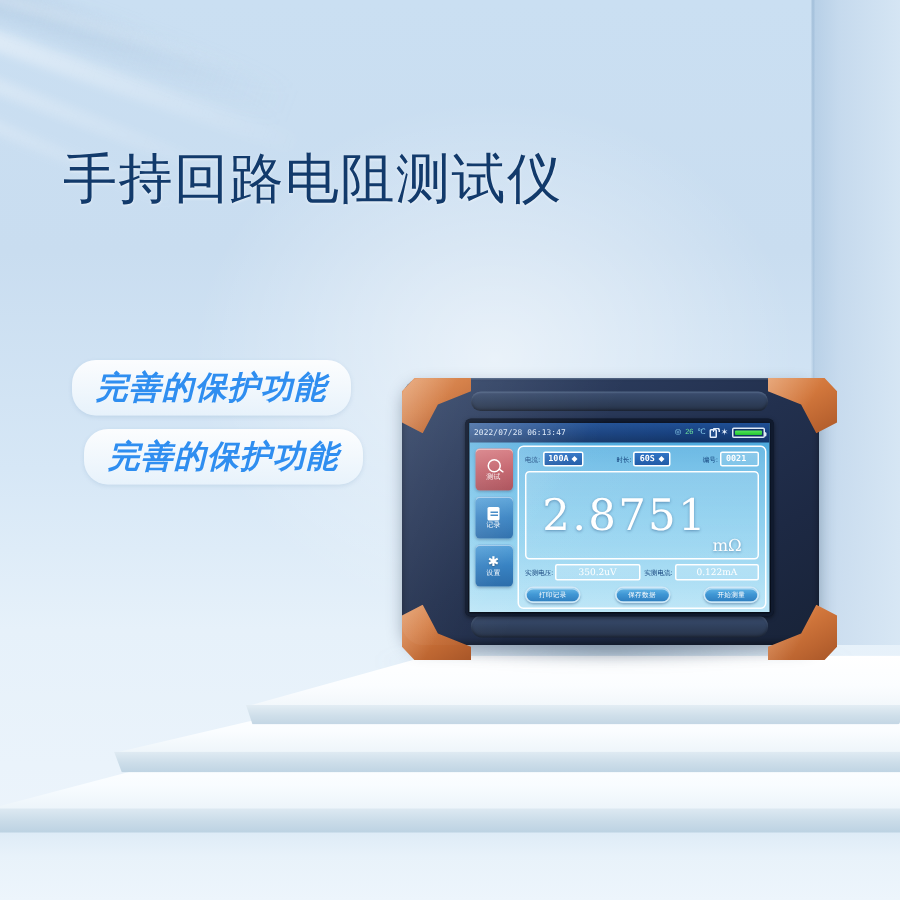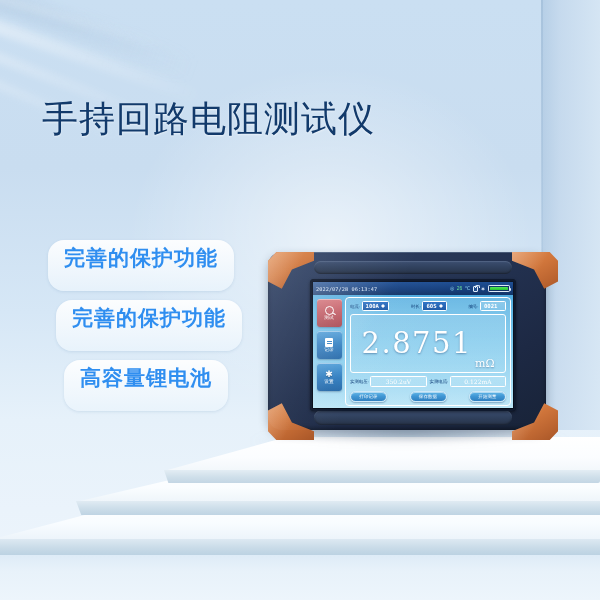--- a/index.html
+++ b/index.html
@@ -104,26 +104,27 @@
     position:absolute; left:42px; top:95px;
     font-size:36px; font-weight:400; letter-spacing:1px;
     color:#123a6b;
     text-shadow:0 1px 2px rgba(255,255,255,0.6);
     white-space:nowrap;
   }
 
   #features { position:absolute; left:48px; top:240px; }
   .pill {
     display:inline-block; position:relative;
-    padding:4px 16px 19px 16px; margin-bottom:9px;
+    padding:4px 16px 5px 16px; margin-bottom:9px;
     border-radius:16px;
     background:linear-gradient(180deg,rgba(255,255,255,0.92),rgba(234,244,252,0.85));
     color:#2f8ef0; font-size:21px; font-weight:700; letter-spacing:1px;
     box-shadow:0 1px 3px rgba(120,155,190,0.22);
     white-space:nowrap;
+    font-style:italic;
   }
   .pill.indent { margin-left:8px; }
   .pill.indent2 { margin-left:16px; }
 
   
   #device {
     position:absolute; left:262px; top:248px; width:290px; height:190px;
   }
   .dev-shadow {
     position:absolute; left:10px; top:168px; width:270px; height:28px;
@@ -369,21 +370,20 @@
   <div class="slab" id="slabA">
     <div class="face"></div>
     <div class="front"></div>
   </div>
 
   <div id="title">手持回路电阻测试仪</div>
 
   <div id="features">
     <div class="pill">完善的保护功能</div><br>
     <div class="pill indent">完善的保护功能</div><br>
-    <div class="pill indent2">高容量锂电池</div>
   </div>
 
   <div id="device">
     <div class="dev-shadow"></div>
 
     <div class="dev-body">
       <div class="grip grip-top"></div>
       <div class="grip grip-bottom"></div>
 
       <div class="bezel">

